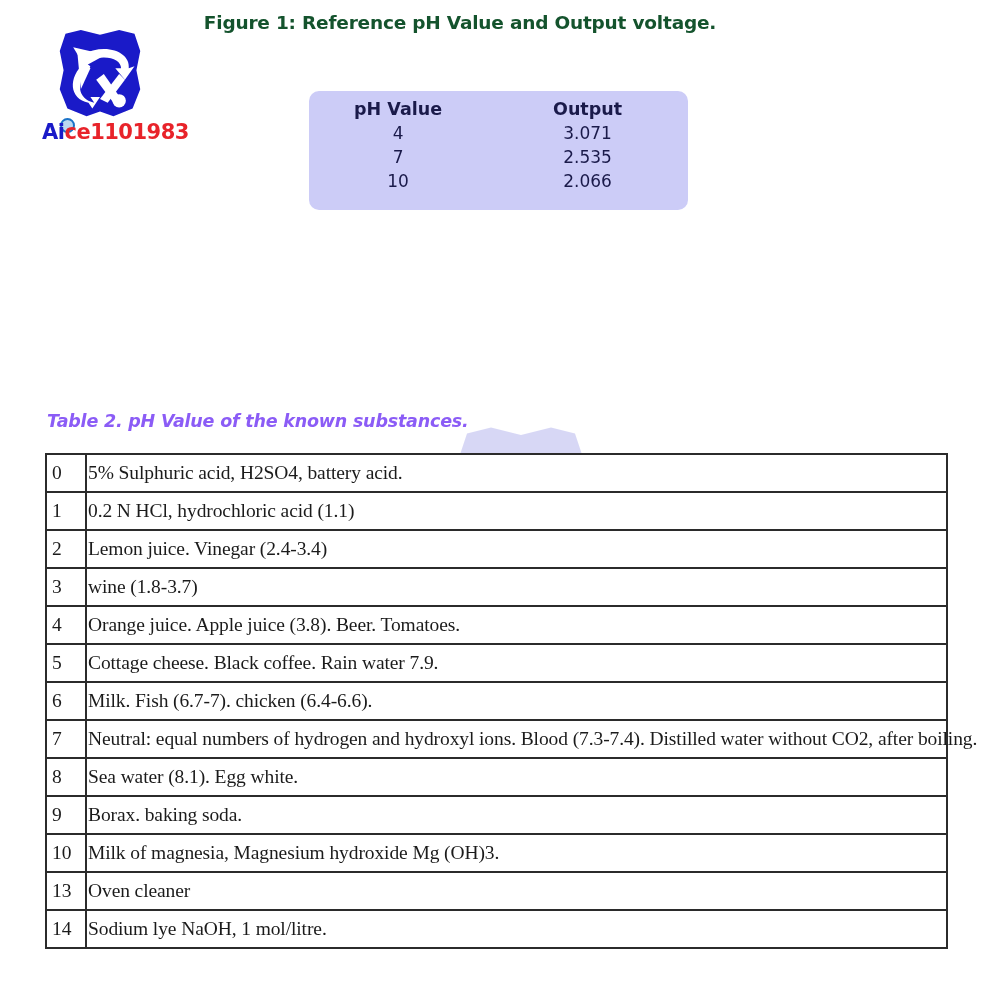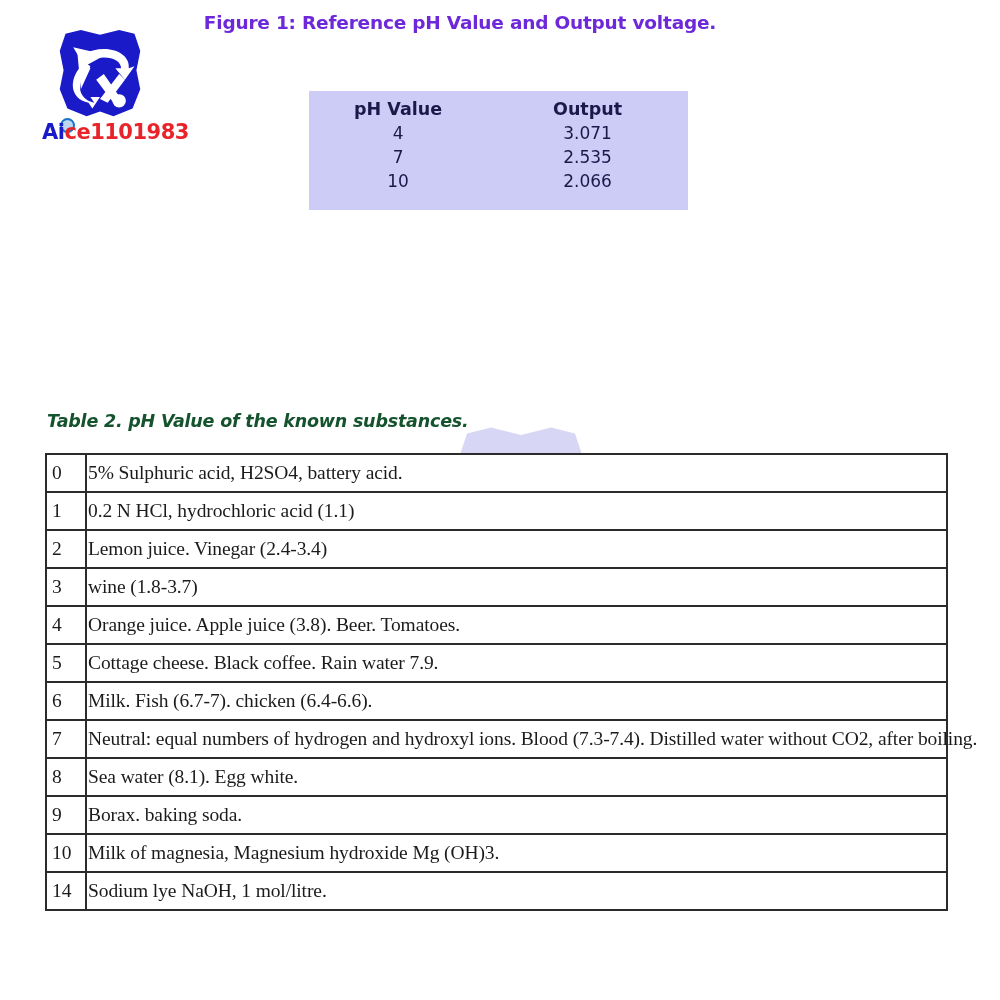--- a/index.html
+++ b/index.html
@@ -59,34 +59,35 @@
   
   #figure1-title {
     position: absolute;
     left: 0;
     top: 12px;
     width: 920px;
     text-align: center;
     font-family: "DejaVu Sans", sans-serif;
     font-weight: bold;
     font-size: 18.5px;
-    color: #6d28d9;
+    color: #14532d;
     letter-spacing: -0.2px;
   }
 
   
   #figure1-table {
     position: absolute;
     left: 309px;
     top: 91px;
     width: 379px;
     height: 119px;
     background: #ccccf7;
     font-family: "DejaVu Sans", sans-serif;
     color: #151545;
+    border-radius: 10px;
   }
   #figure1-table table {
     border-collapse: collapse;
     width: 100%;
     margin-top: 6px;
   }
   #figure1-table th,
   #figure1-table td {
     padding: 0;
     font-size: 17px;
@@ -101,21 +102,21 @@
 
   
   #table2-caption {
     position: absolute;
     left: 47px;
     top: 411px;
     font-family: "DejaVu Sans", sans-serif;
     font-style: italic;
     font-weight: bold;
     font-size: 17.5px;
-    color: #14532d;
+    color: #8b5cf6;
     letter-spacing: -0.2px;
   }
 
   
   #table2-wrap {
     position: absolute;
     left: 45px;
     top: 453px;
     width: 903px;
     border: 2px solid #2b2b2b;
@@ -285,18 +286,22 @@
         </tr>
       <tr>
           <td class="idx">9</td>
           <td class="desc">Borax. baking soda.</td>
         </tr>
       <tr>
           <td class="idx">10</td>
           <td class="desc">Milk of magnesia, Magnesium hydroxide Mg (OH)3.</td>
         </tr>
       <tr>
+          <td class="idx">13</td>
+          <td class="desc">Oven cleaner</td>
+        </tr>
+      <tr>
           <td class="idx">14</td>
           <td class="desc">Sodium lye NaOH, 1 mol/litre.</td>
         </tr>
     </tbody>
   </table>
 </div>
 
 </body></html>

